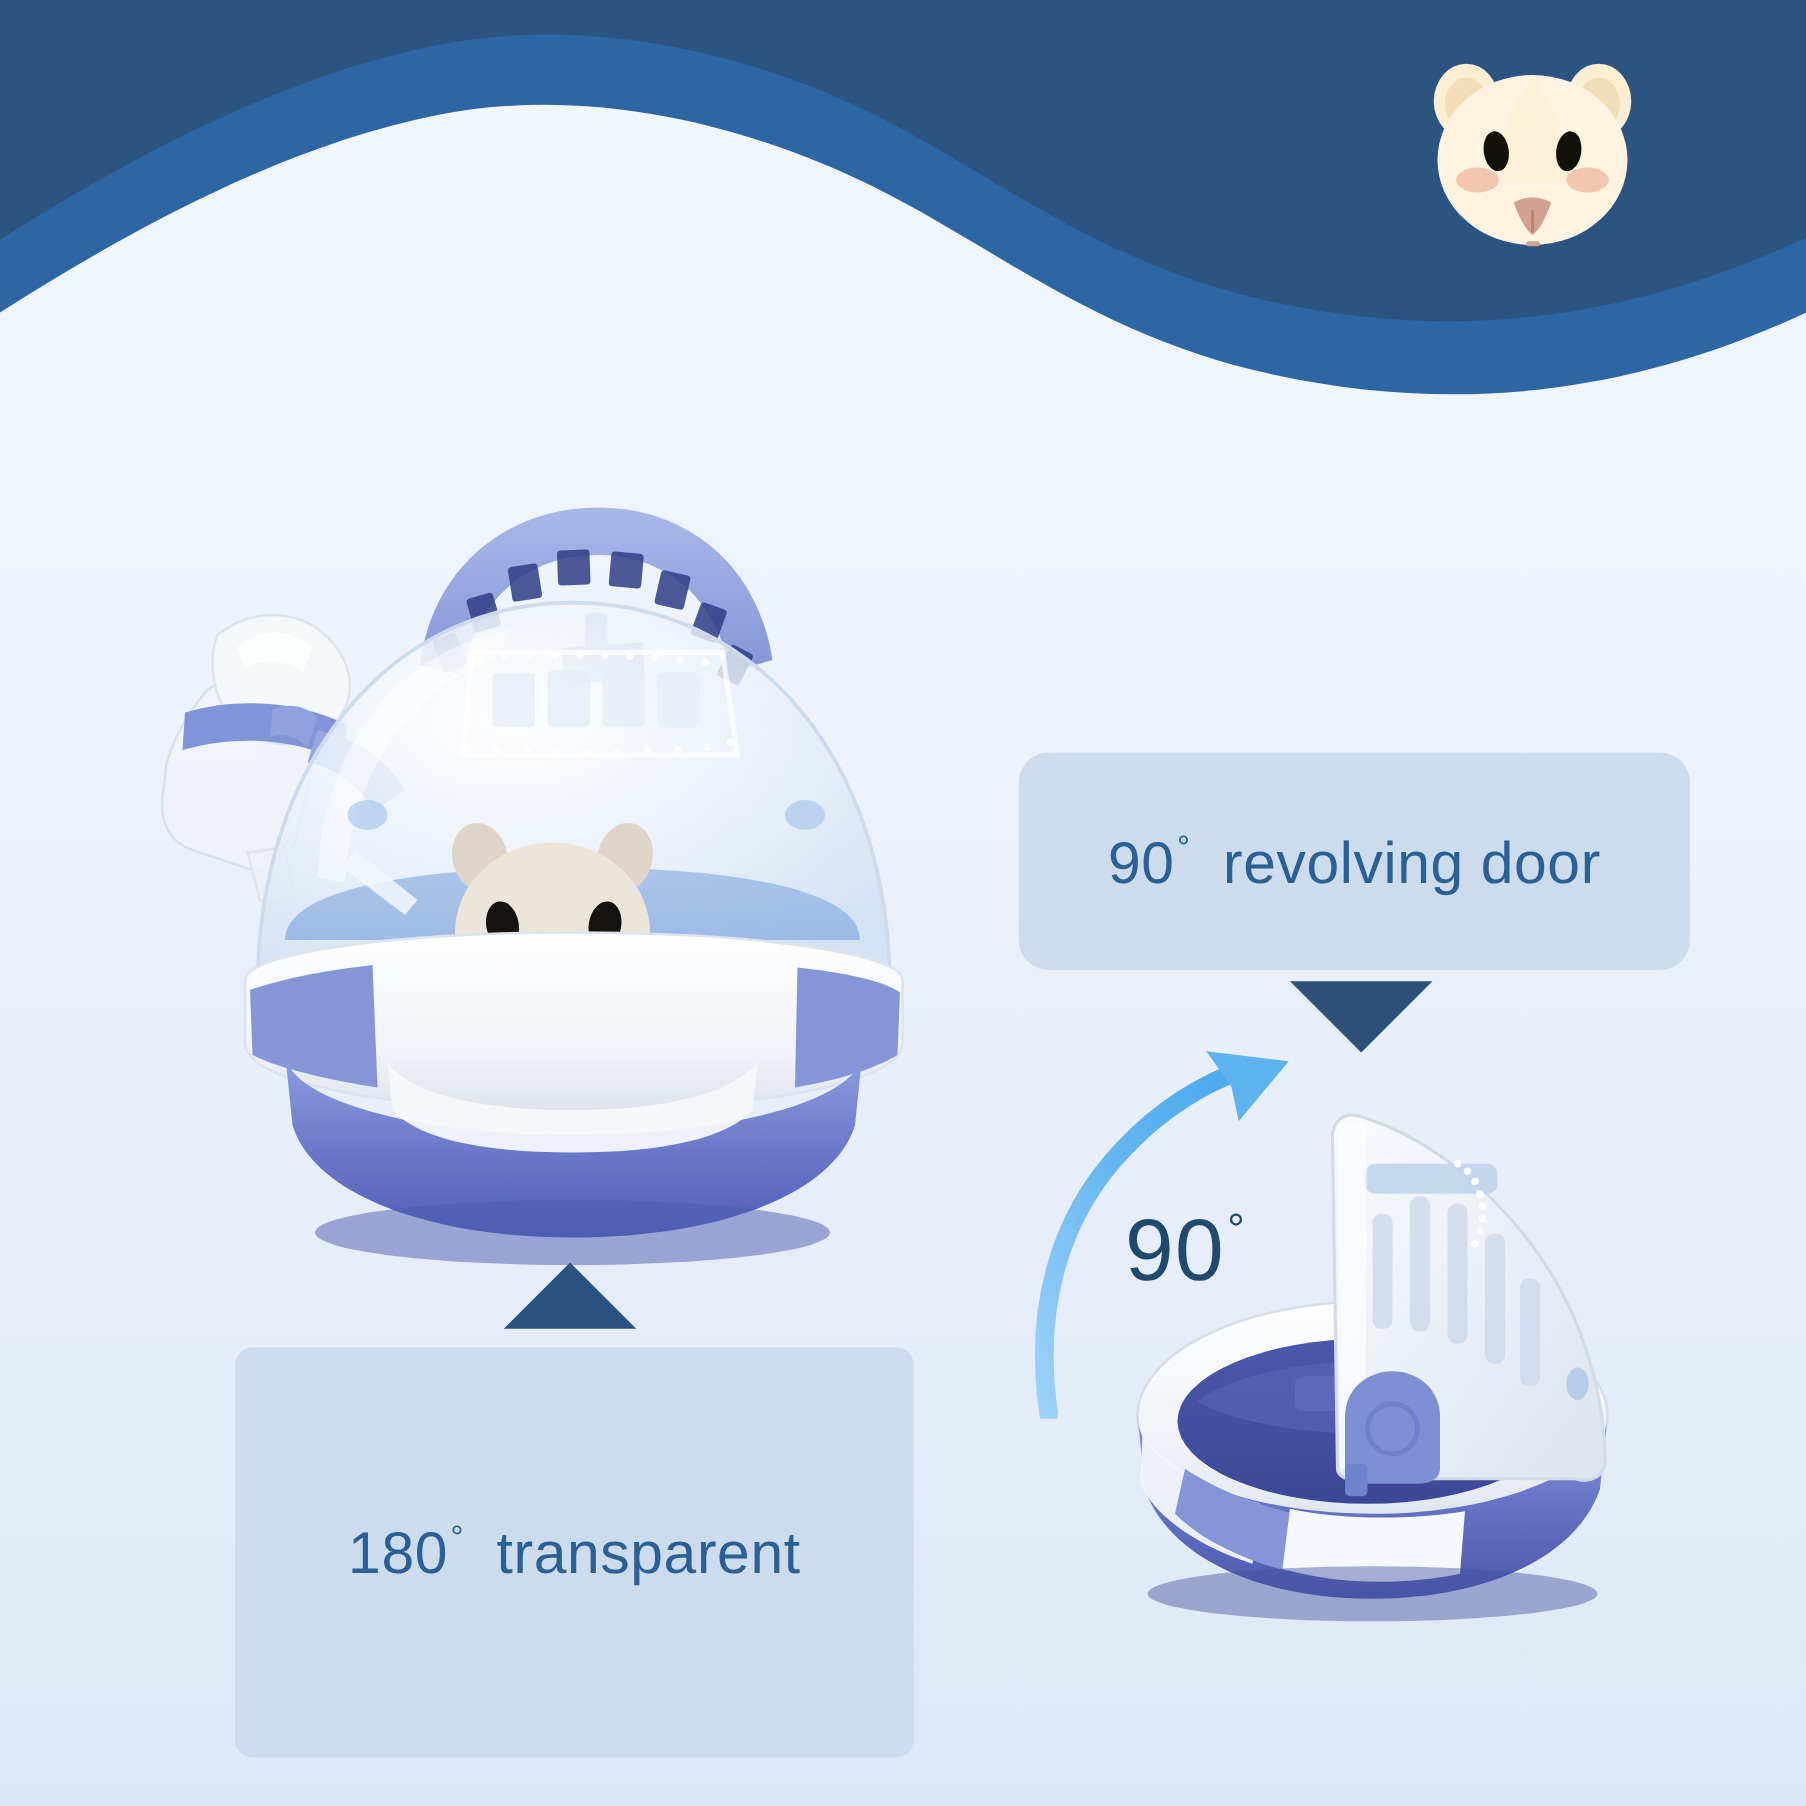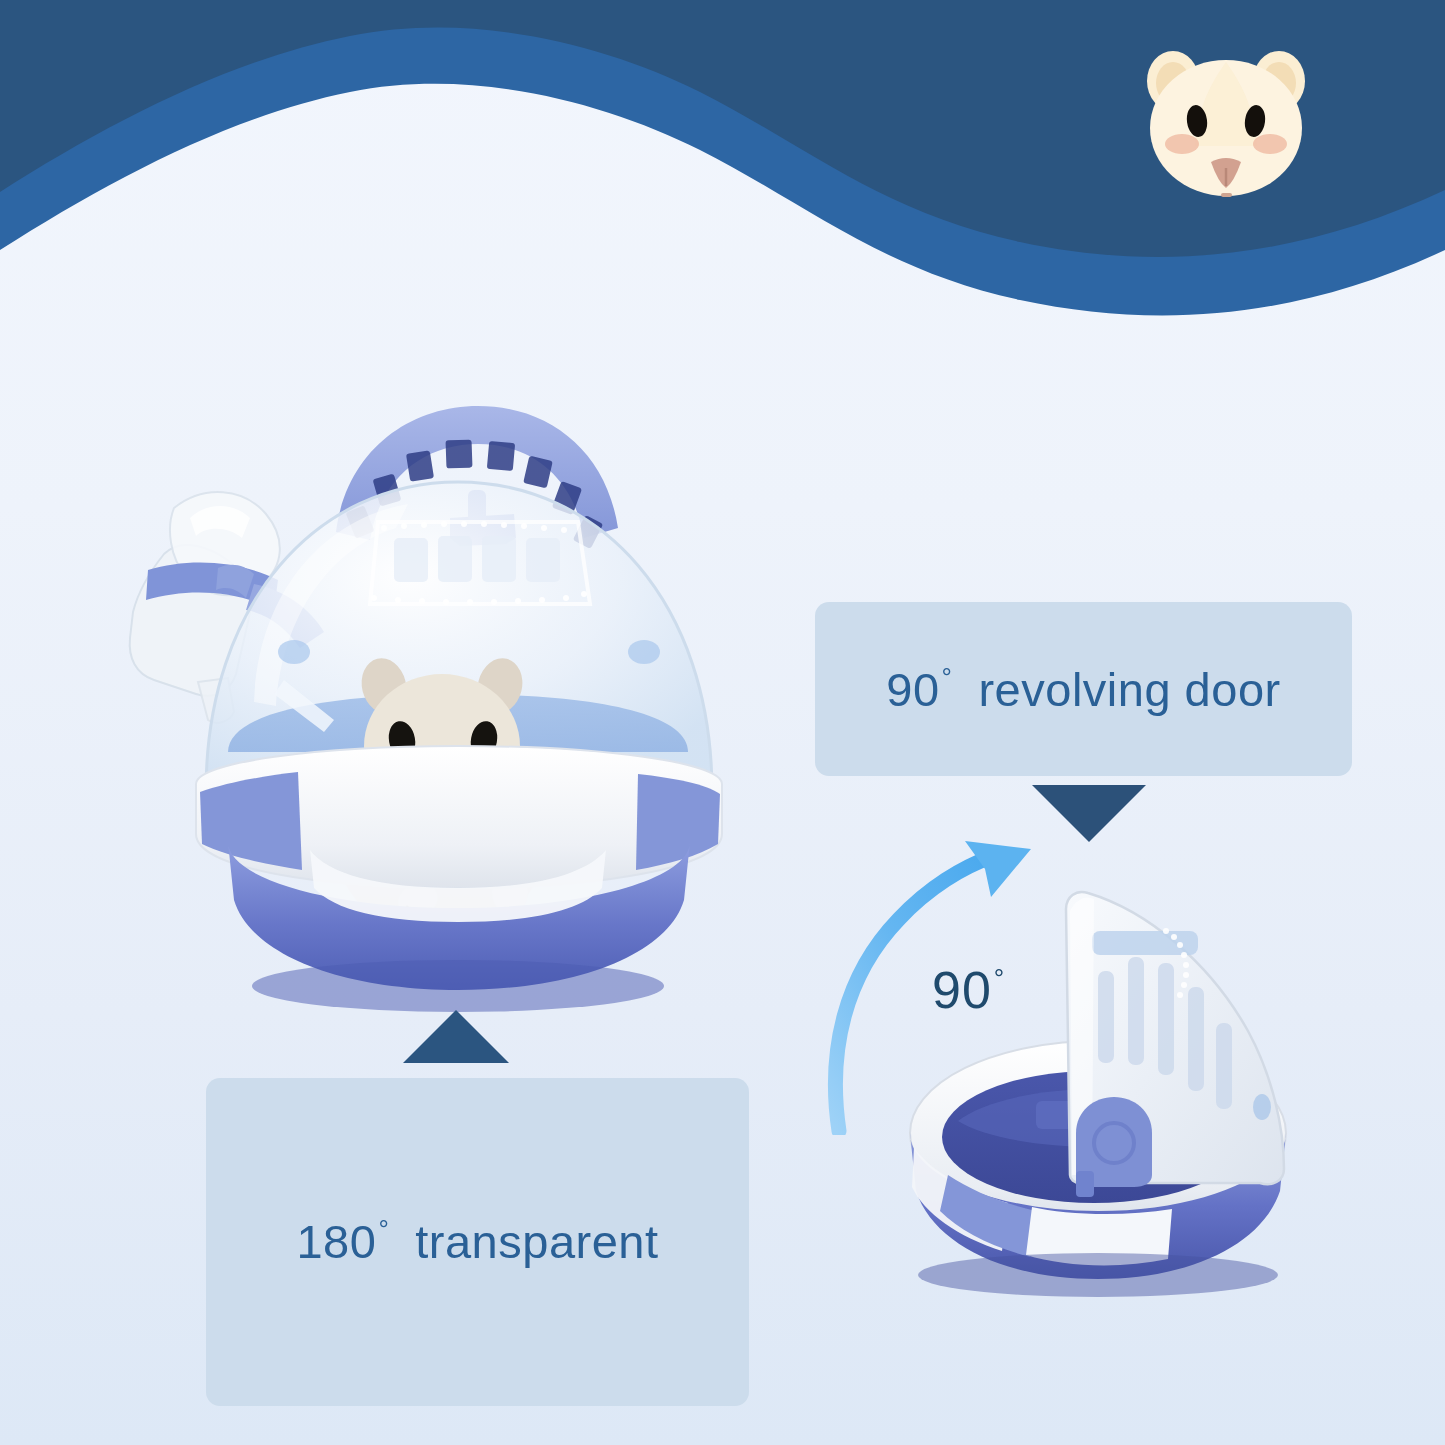--- a/index.html
+++ b/index.html
@@ -64,23 +64,24 @@
     color: #2a6096;
     letter-spacing: 0.5px;
   }
   .callout-door {
     left: 815px;
     top: 602px;
     width: 537px;
     height: 174px;
     flex-direction: row;
     font-size: 47px;
+    border-radius: 24px;
   }
   .callout-window {
-    left: 206px;
+    left: 188px;
     top: 1078px;
     width: 543px;
     height: 328px;
     font-size: 47px;
     line-height: 1.55;
   }
   .deg {
     font-size: 0.55em;
     vertical-align: super;
     position: relative;
@@ -111,23 +112,23 @@
   
   .rot-arrow {
     position: absolute;
     left: 815px;
     top: 835px;
     width: 240px;
     height: 300px;
   }
   .deg90 {
     position: absolute;
-    left: 932px;
+    left: 900px;
     top: 960px;
-    font-size: 52px;
+    font-size: 70px;
     color: #1f4a6d;
     letter-spacing: 1px;
   }
   .deg90 .deg { font-size: 0.5em; }
 </style>
 </head>
 <body>
 
 <div id="page">
 

